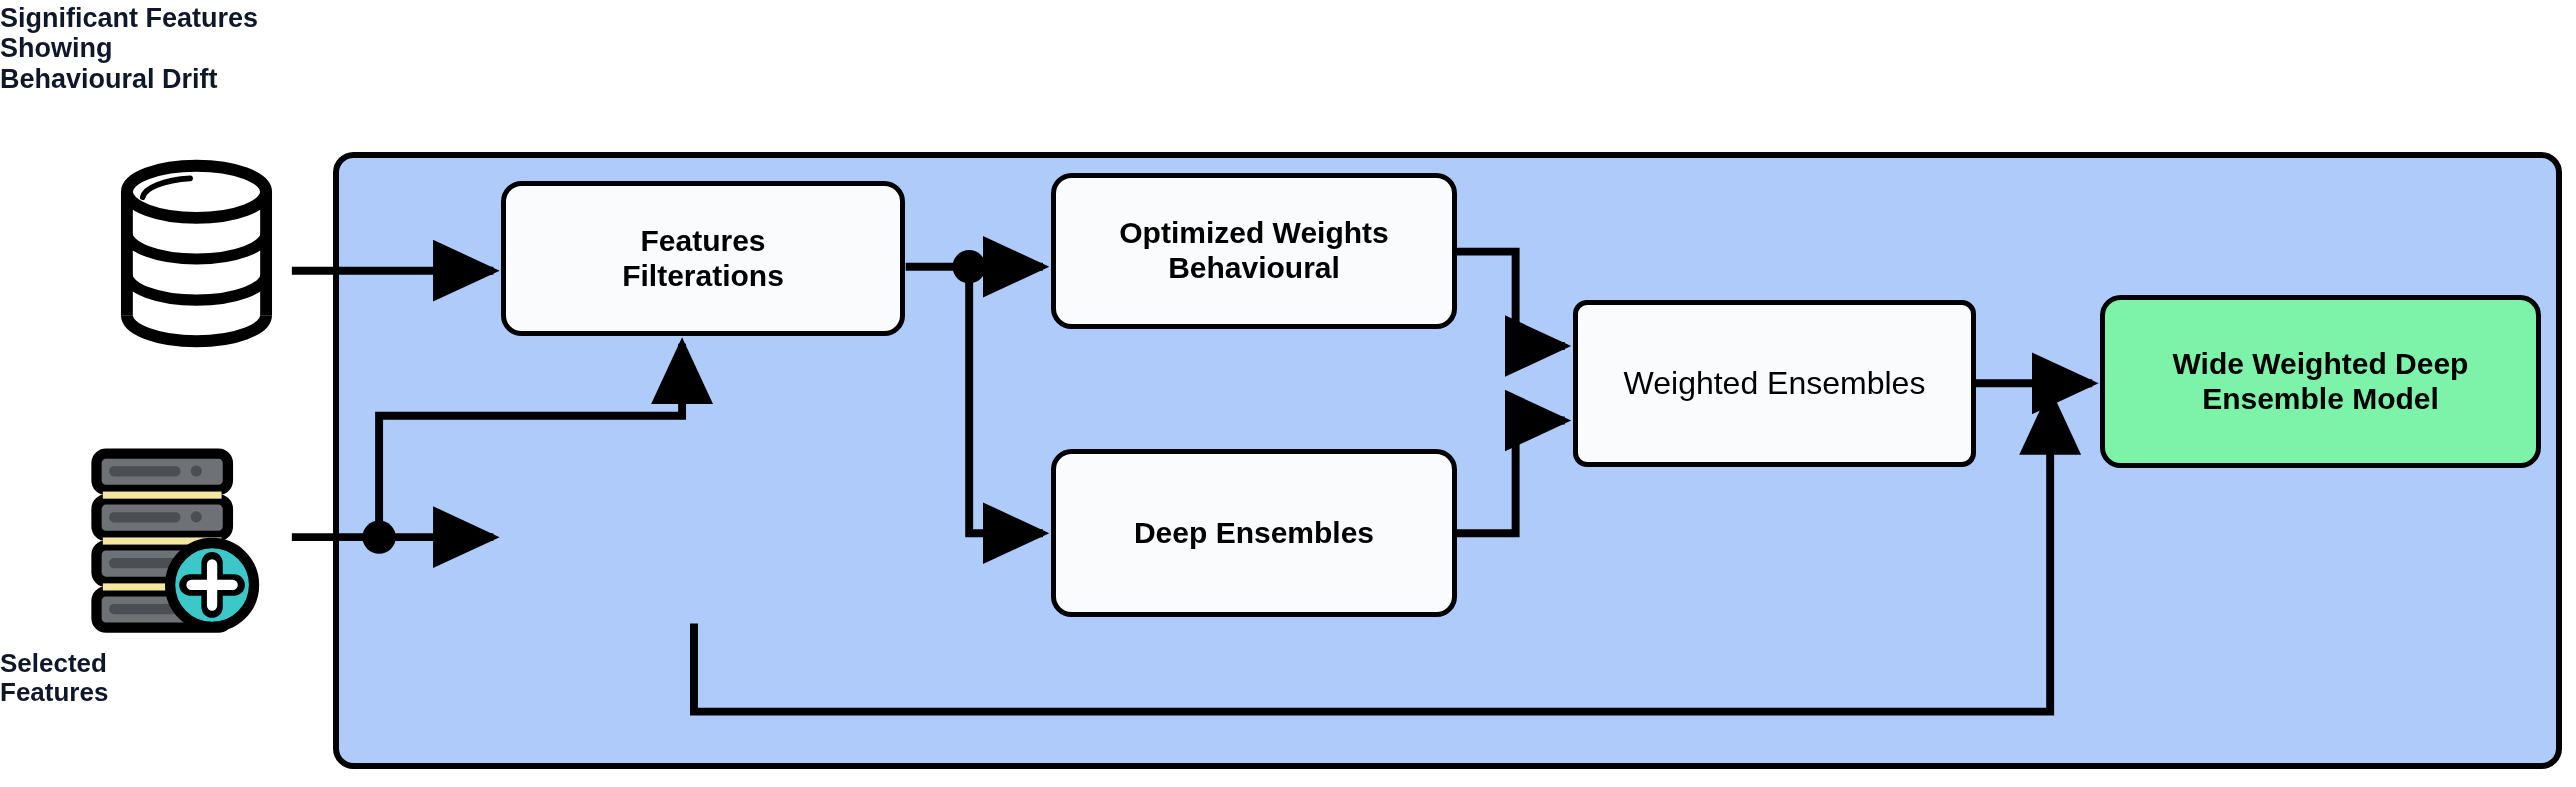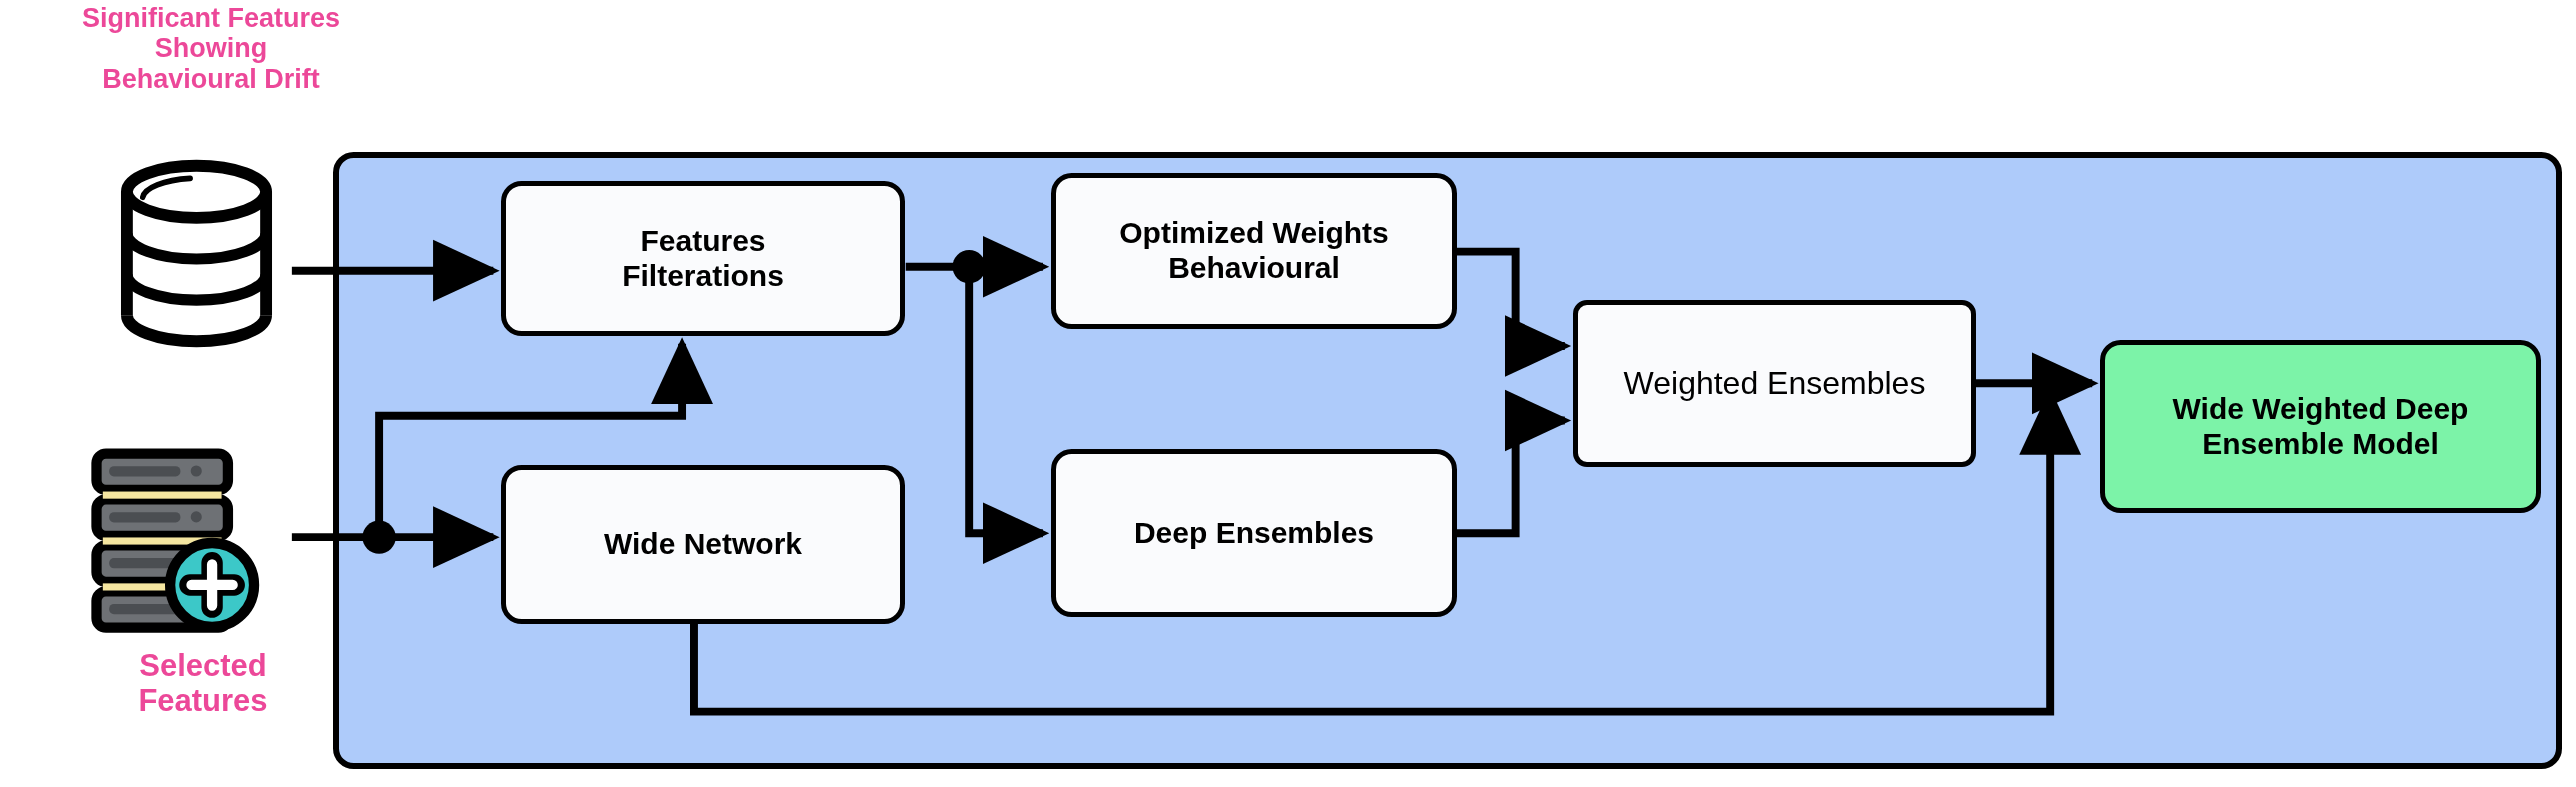--- a/index.html
+++ b/index.html
@@ -1,43 +1,43 @@
 <!DOCTYPE html>
 <html style="font-size:12.7px"><head>
 <meta charset="utf-8">
 <style>
   html,body{margin:0;padding:0;background:#ffffff;}
   body{width:2576px;height:788px;font-family:"Liberation Sans",sans-serif;
        -webkit-font-smoothing:antialiased;}
   #stage{position:relative;width:2576px;height:788px;overflow:hidden;background:#fff;}
 
   
-  .caption{position:absolute;text-align:center;font-weight:bold;color:#ec4899;
-           line-height:1.12;white-space:pre-line;margin-left:24px;}
+  .caption{position:absolute;text-align:left;font-weight:bold;color:#0f172a;
+           line-height:1.12;white-space:pre-line;}
   #title-caption{left:0;top:3.2px;width:374px;font-size:27px;}
-  #selected-caption{left:0;top:649px;width:358px;font-size:31px;}
+  #selected-caption{left:0;top:649px;width:358px;font-size:26px;}
 
   
   #panel{position:absolute;left:333px;top:152px;width:2229px;height:617px;
          background:#aecbfa;border:6.3px solid #000;border-radius:20.6px;box-sizing:border-box;}
 
   
   .node{position:absolute;box-sizing:border-box;border:5.6px solid #000;
         background:#fafbfd;border-radius:20.6px;display:flex;align-items:center;
         justify-content:center;text-align:center;color:#000;line-height:1.16;
         font-weight:bold;font-size:30px;white-space:pre-line;padding:0 11px;}
   .node.plain{font-weight:normal;font-size:32px;}
   .node.green{background:#7cf3a8;}
 
   #n-features     {left:501px; top:181px; width:404px;height:155px;}
   #n-optweights   {left:1051px;top:173px; width:406px;height:156px;}
   #n-weighted     {left:1573px;top:300px; width:403px;height:167px;border-radius:14px;}
   #n-wide         {left:501px; top:465px; width:404px;height:159px;}
   #n-deep         {left:1051px;top:449px; width:406px;height:168px;}
-  #n-model        {left:2100px;top:295px; width:441px;height:173px;margin-top:45px;}
+  #n-model        {left:2100px;top:295px; width:441px;height:173px;}
 
   
   #wires{position:absolute;left:0;top:0;width:2576px;height:788px;overflow:visible;}
 
   
   #db-icon{position:absolute;left:119px;top:159px;width:155px;height:189px;}
   
   #srv-icon{position:absolute;left:87px;top:444px;width:190px;height:198px;}
 </style>
 </head>
@@ -122,21 +122,20 @@
   </svg>
 
   <div class="node" id="n-features">Features
 Filterations</div>
 
   <div class="node" id="n-optweights">Optimized Weights
 Behavioural</div>
 
   <div class="node plain" id="n-weighted">Weighted Ensembles</div>
 
-  <div class="node" id="n-wide">Wide Network</div>
 
   <div class="node" id="n-deep">Deep Ensembles</div>
 
   <div class="node green" id="n-model">Wide Weighted Deep
 Ensemble Model</div>
 
 </div>
 
 
 </body></html>

